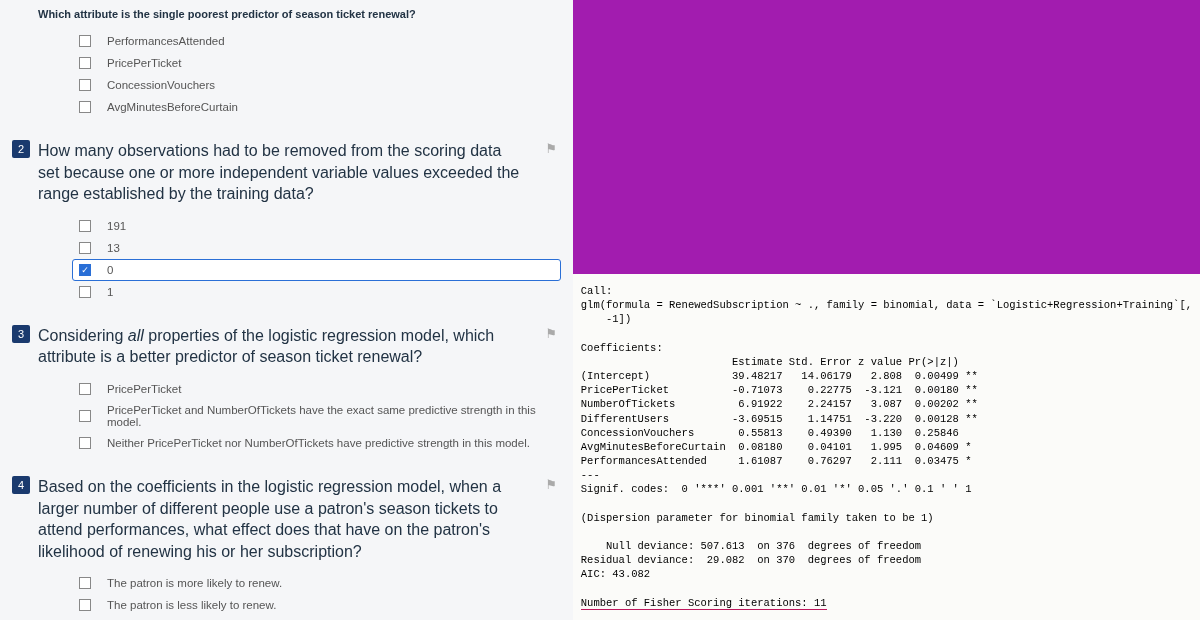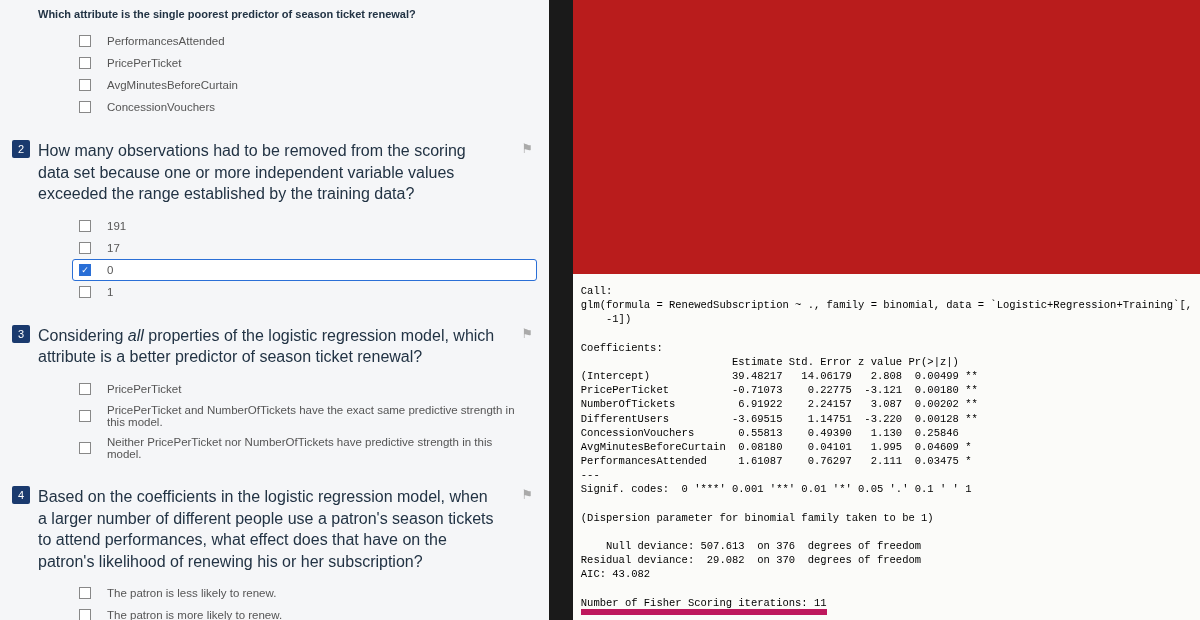--- a/index.html
+++ b/index.html
@@ -15,25 +15,24 @@
     overflow: hidden;
   }
   .left-pane {
     width: 670px;
     background: #f5f6f8;
     overflow-y: auto;
     padding: 8px 12px 20px 12px;
   }
   .right-pane {
     flex: 1;
-    background: #b91c1c;
+    background: #a21caf;
     display: flex;
     flex-direction: column;
     justify-content: flex-end;
-    margin-left: 24px;
   }
   .console {
     background: #fbfbf9;
     color: #000;
     font-family: "Consolas","Courier New",monospace;
     font-size: 10.5px;
     line-height: 1.35;
     white-space: pre;
     padding: 10px 8px;
     overflow: hidden;
@@ -107,63 +106,63 @@
     border-color: #2a6fd6;
   }
   .q1-indent .options { margin-left: 60px; }
   .q1-prompt {
     color: #234;
     font-size: 11px;
     margin-left: 26px;
     margin-bottom: 4px;
     font-weight: bold;
   }
-  .underline { border-bottom: 6px solid #be185d; }
+  .underline { border-bottom: 1px solid #be185d; }
 </style>
 </head>
 <body>
 
 <div class="left-pane">
 
   <div class="question-block q1-indent">
     <div class="q1-prompt">Which attribute is the single poorest predictor of season ticket renewal?</div>
     <div class="options" id="q1-opts">
         <div class="option-row">
           <span class="checkbox"></span>
           <span>PerformancesAttended</span>
         </div>
         <div class="option-row">
           <span class="checkbox"></span>
           <span>PricePerTicket</span>
         </div>
         <div class="option-row">
           <span class="checkbox"></span>
+          <span>ConcessionVouchers</span>
+        </div>
+        <div class="option-row">
+          <span class="checkbox"></span>
           <span>AvgMinutesBeforeCurtain</span>
-        </div>
-        <div class="option-row">
-          <span class="checkbox"></span>
-          <span>ConcessionVouchers</span>
         </div>
       </div>
   </div>
 
   <div class="question-block">
     <div class="q-header">
       <div class="q-number">2</div>
       <div class="q-prompt">How many observations had to be removed from the scoring data set because one or more independent variable values exceeded the range established by the training data?</div>
       <div class="flag-icon">⚑</div>
     </div>
     <div class="options" id="q2-opts">
         <div class="option-row">
           <span class="checkbox"></span>
           <span>191</span>
         </div>
         <div class="option-row">
           <span class="checkbox"></span>
-          <span>17</span>
+          <span>13</span>
         </div>
         <div class="option-row selected">
           <span class="checkbox checked">✓</span>
           <span>0</span>
         </div>
         <div class="option-row">
           <span class="checkbox"></span>
           <span>1</span>
         </div>
       </div>
@@ -195,25 +194,25 @@
 
   <div class="question-block">
     <div class="q-header">
       <div class="q-number">4</div>
       <div class="q-prompt">Based on the coefficients in the logistic regression model, when a larger number of different people use a patron's season tickets to attend performances, what effect does that have on the patron's likelihood of renewing his or her subscription?</div>
       <div class="flag-icon">⚑</div>
     </div>
     <div class="options" id="q4-opts">
         <div class="option-row">
           <span class="checkbox"></span>
+          <span>The patron is more likely to renew.</span>
+        </div>
+        <div class="option-row">
+          <span class="checkbox"></span>
           <span>The patron is less likely to renew.</span>
-        </div>
-        <div class="option-row">
-          <span class="checkbox"></span>
-          <span>The patron is more likely to renew.</span>
         </div>
         <div class="option-row">
           <span class="checkbox"></span>
           <span>The patron is more likely to renew, but only if the price per ticket decreases.</span>
         </div>
       </div>
   </div>
 
 </div>
 

